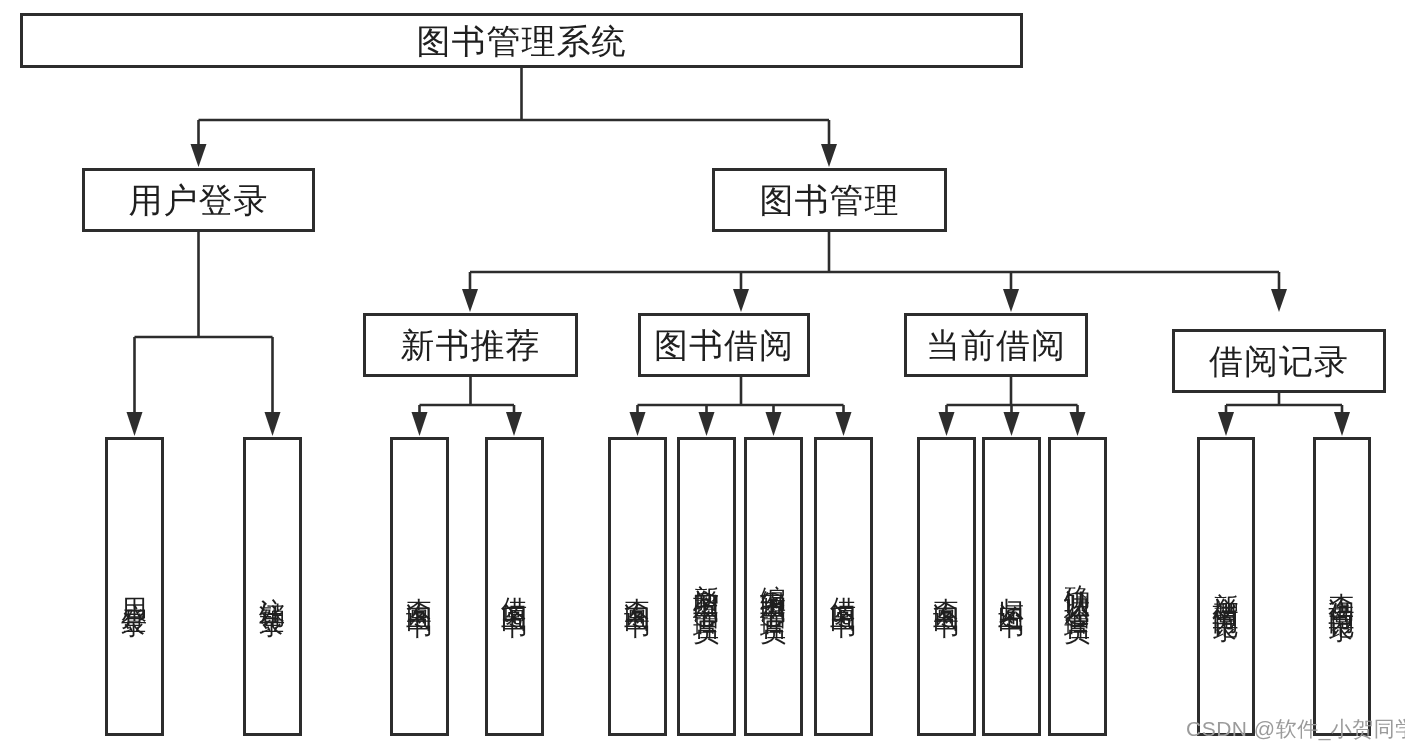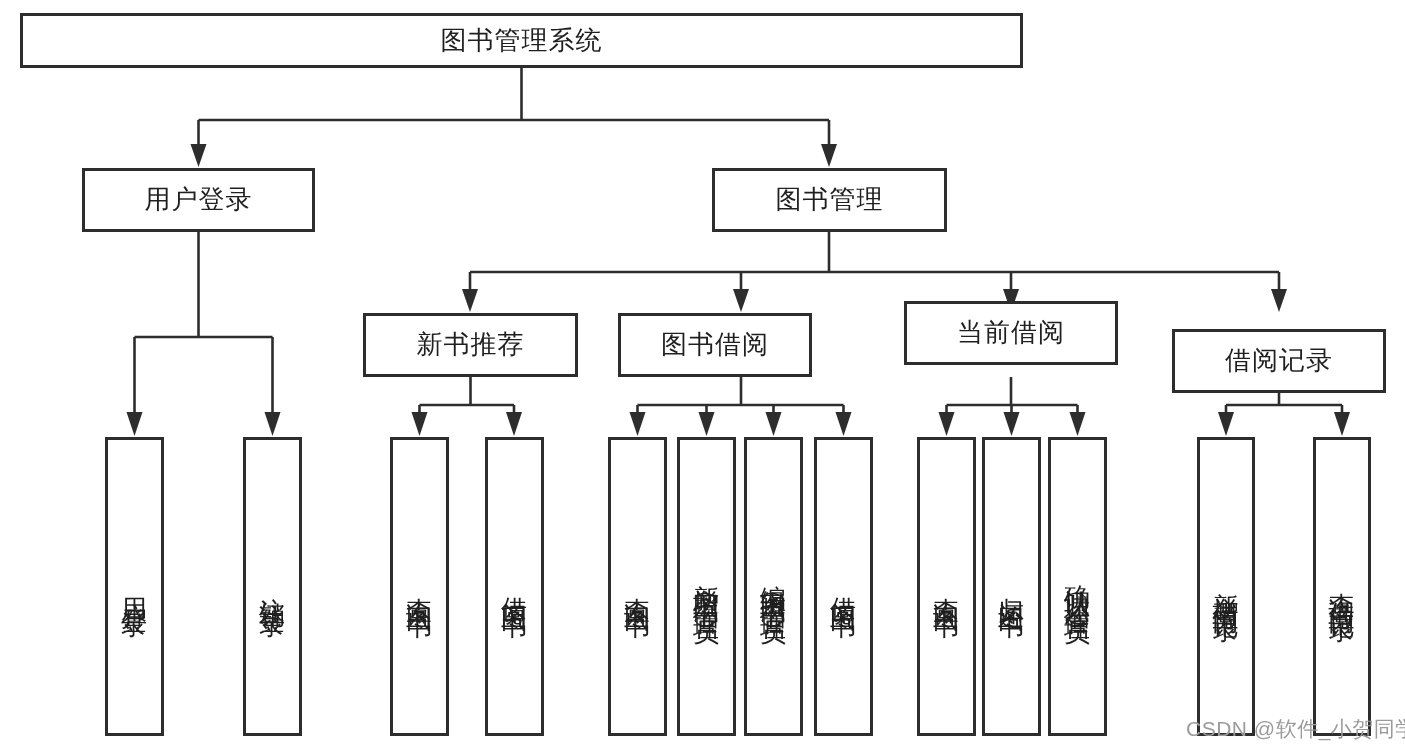--- a/index.html
+++ b/index.html
@@ -26,25 +26,24 @@
     position: absolute;
     box-sizing: border-box;
     border: 3px solid var(--line, #2d2d2d);
     background: var(--box_fill, #ffffff);
     display: flex;
     align-items: center;
     justify-content: center;
     color: var(--text, #1f1f1f);
   }
   .hnode span {
-    font-size: 26px;
+    font-size: 34px;
     letter-spacing: 1px;
     white-space: nowrap;
     line-height: 1;
-    font-family: Liberation Serif, serif;
   }
   .vnode span {
     writing-mode: vertical-rl;
     text-orientation: mixed;
     font-size: 26px;
     letter-spacing: 5px;
     line-height: 1;
     white-space: nowrap;
   }
   .watermark {
@@ -57,22 +56,22 @@
     white-space: nowrap;
   }
 
   
   #root   { left: 20px;   top: 13px;  width: 1003px; height: 55px; }
 
   #l2-user-login { left: 82px;  top: 168px; width: 233px; height: 64px; }
   #l2-book-mgmt  { left: 712px; top: 168px; width: 235px; height: 64px; }
 
   #l3-new-book   { left: 363px;  top: 313px; width: 215px; height: 64px; }
-  #l3-book-borrow{ left: 618px;  top: 313px; width: 194px; height: 64px; }
-  #l3-cur-borrow { left: 904px;  top: 301px; width: 214px; height: 64px; }
+  #l3-book-borrow{ left: 638px;  top: 313px; width: 172px; height: 64px; }
+  #l3-cur-borrow { left: 904px;  top: 313px; width: 184px; height: 64px; }
   #l3-records    { left: 1172px; top: 313px; width: 214px; height: 64px; margin-top: 16px; }
 
   .vnode { top: 437px; width: 59px; height: 299px; }
   #a1 { left: 105px; }
   #a2 { left: 243px; }
   #b1 { left: 390px; }
   #b2 { left: 485px; }
   #c1 { left: 608px; }
   #c2 { left: 677px; }
   #c3 { left: 744px; }

